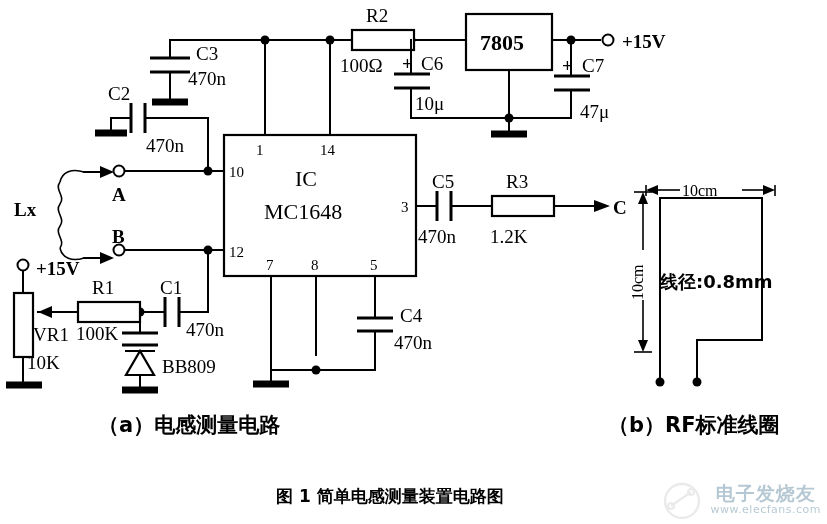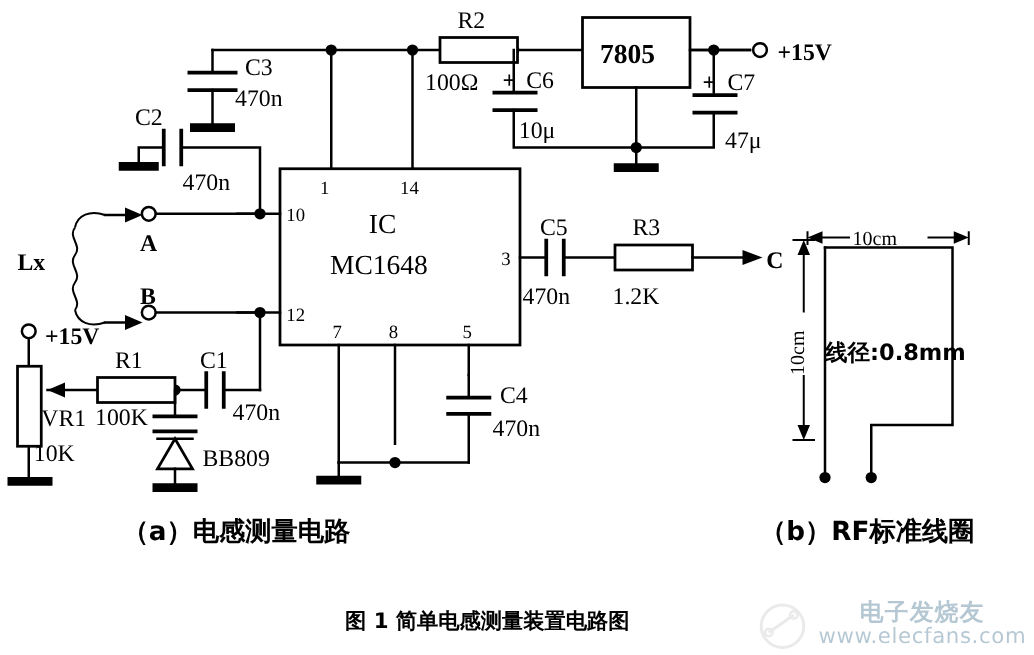--- a/index.html
+++ b/index.html
@@ -17,21 +17,21 @@
   .pin{font-family:"Liberation Serif", serif;font-size:15px;fill:#000;}
   .icname{font-family:"Liberation Serif", serif;font-size:22px;fill:#000;}
   .bold{font-weight:bold;}
   .cn{font-family:"DejaVu Sans", sans-serif;font-weight:bold;}
   .cap-cn{font-size:21px;fill:#000;}
   .title-cn{font-size:17px;fill:#000;}
   .wm{position:absolute;right:6px;bottom:4px;opacity:.30;
       font-family:"DejaVu Sans",sans-serif;text-align:center;
       line-height:1.05;color:#0c4a6e;pointer-events:none;}
   .wm .t1{font-size:19px;font-weight:bold;letter-spacing:1px;}
-  .wm .t2{font-size:17px;letter-spacing:.5px;}
+  .wm .t2{font-size:11px;letter-spacing:.5px;}
   .wmrow{display:flex;align-items:center;gap:4px;}
 </style>
 </head>
 <body>
 
 <div id="root">
 
 <svg width="827" height="524" viewBox="0 0 827 524">
 
   <g>

